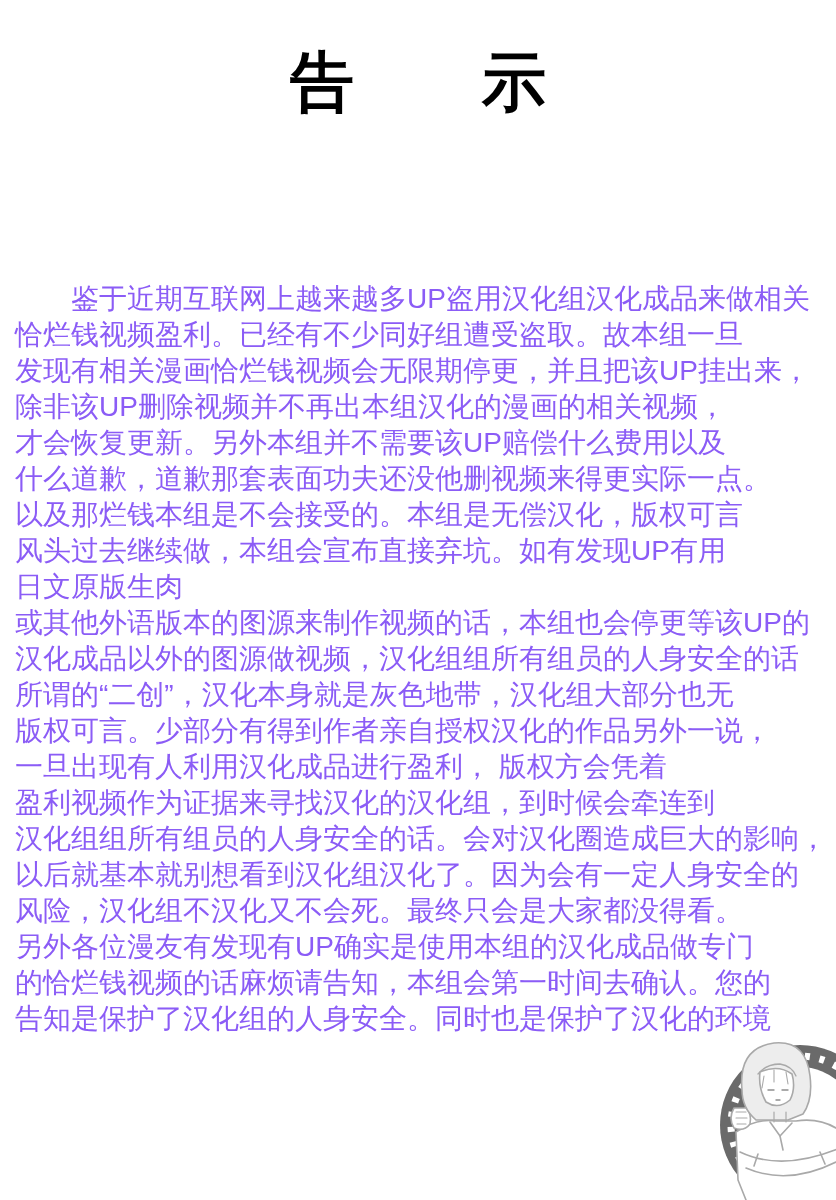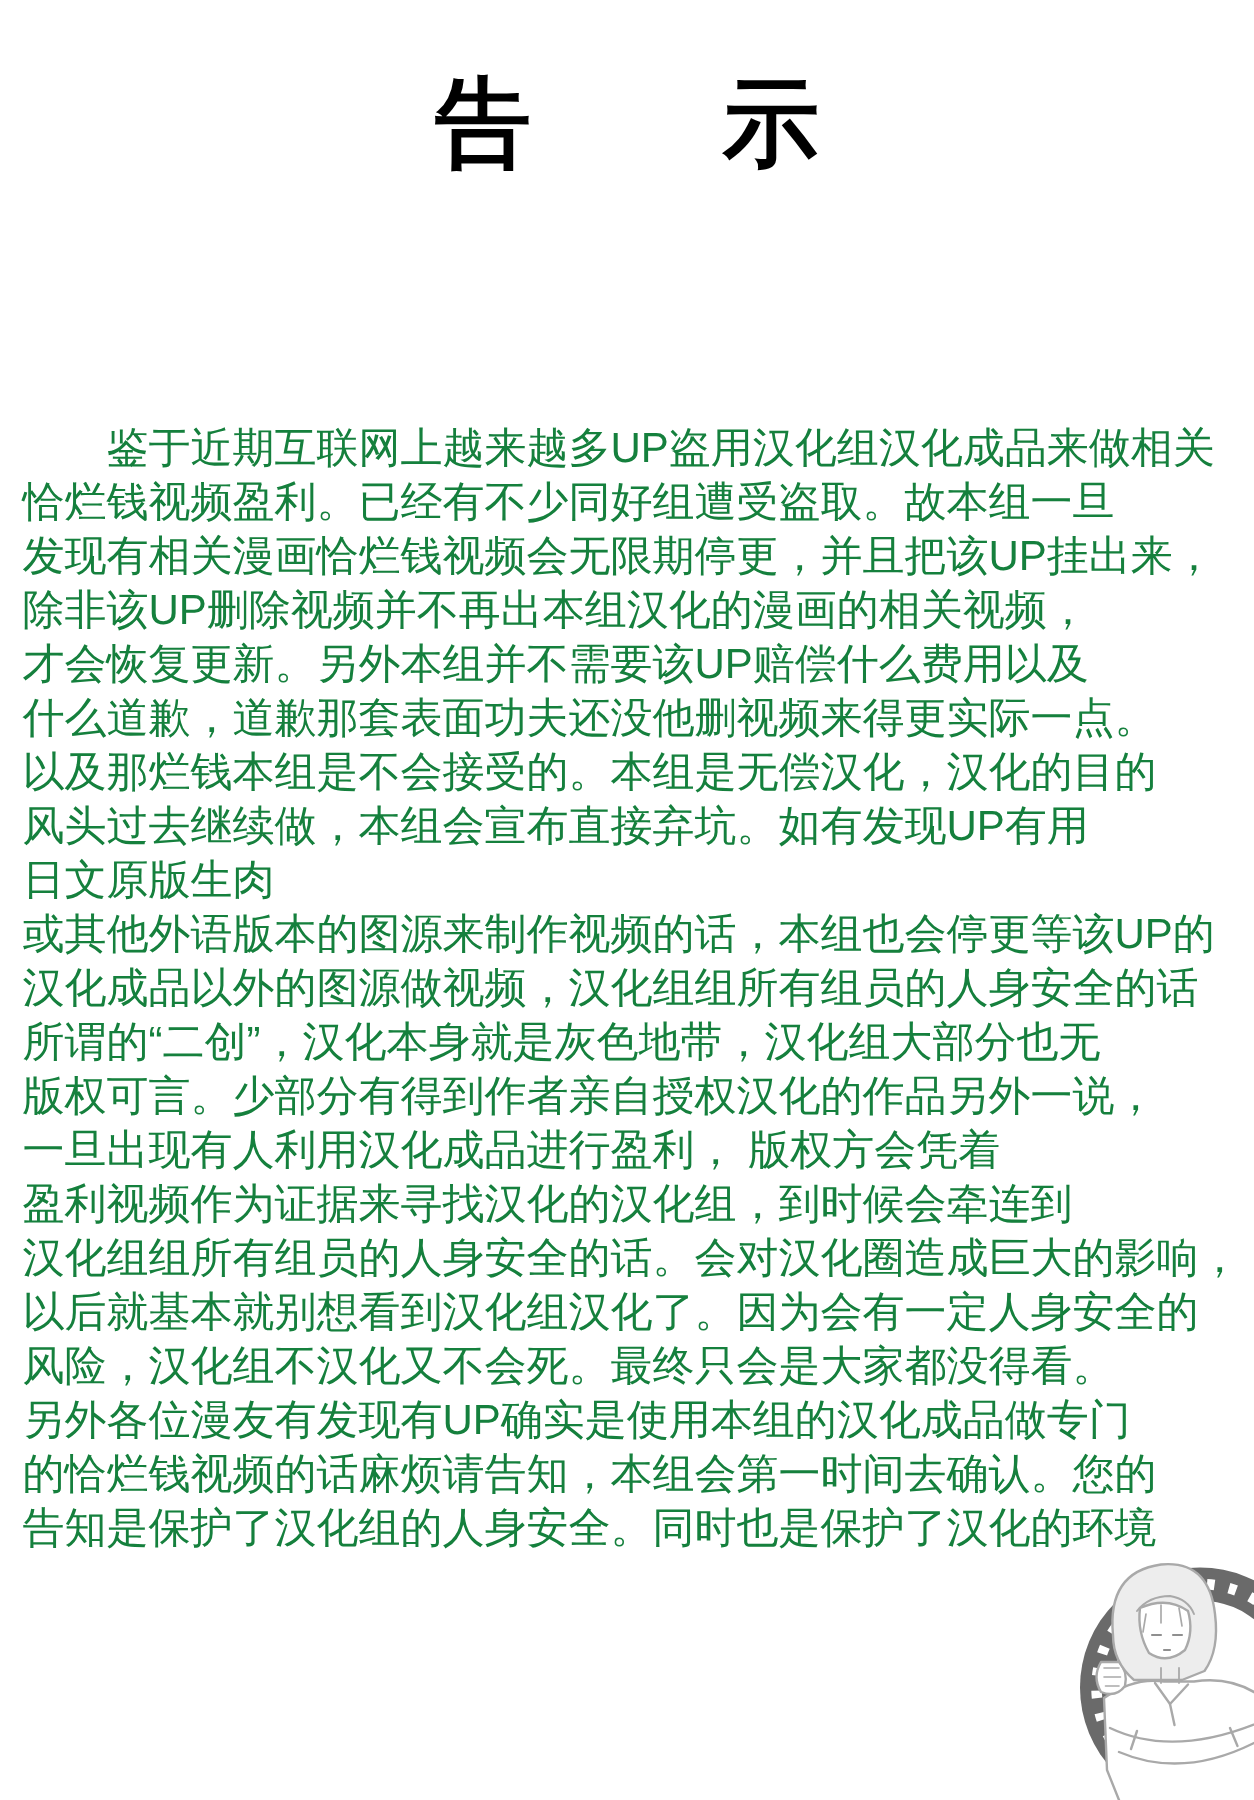--- a/index.html
+++ b/index.html
@@ -41,21 +41,21 @@
   .content {
     position: absolute;
     top: 281px;
     left: 15px;
     width: 815px;
     z-index: 2;
   }
   .line {
     font-size: 28px;
     line-height: 36px;
-    color: #15803d;
+    color: #8b5cf6;
     white-space: nowrap;
     font-weight: 500;
   }
 </style>
 </head>
 <body>
 
 <div class="page">
 
   <svg class="seal" viewBox="0 0 200 200" xmlns="http://www.w3.org/2000/svg">
@@ -97,21 +97,21 @@
 
   <h1 class="title">告　　示</h1>
 
   <div class="content">
       <div class="line">　　鉴于近期互联网上越来越多UP盗用汉化组汉化成品来做相关</div>
       <div class="line">恰烂钱视频盈利。已经有不少同好组遭受盗取。故本组一旦</div>
       <div class="line">发现有相关漫画恰烂钱视频会无限期停更，并且把该UP挂出来，</div>
       <div class="line">除非该UP删除视频并不再出本组汉化的漫画的相关视频，</div>
       <div class="line">才会恢复更新。另外本组并不需要该UP赔偿什么费用以及</div>
       <div class="line">什么道歉，道歉那套表面功夫还没他删视频来得更实际一点。</div>
-      <div class="line">以及那烂钱本组是不会接受的。本组是无偿汉化，汉化的目的</div>
+      <div class="line">以及那烂钱本组是不会接受的。本组是无偿汉化，版权可言</div>
       <div class="line">风头过去继续做，本组会宣布直接弃坑。如有发现UP有用</div>
       <div class="line">日文原版生肉</div>
       <div class="line">或其他外语版本的图源来制作视频的话，本组也会停更等该UP的</div>
       <div class="line">汉化成品以外的图源做视频，汉化组组所有组员的人身安全的话</div>
       <div class="line">所谓的“二创”，汉化本身就是灰色地带，汉化组大部分也无</div>
       <div class="line">版权可言。少部分有得到作者亲自授权汉化的作品另外一说，</div>
       <div class="line">一旦出现有人利用汉化成品进行盈利， 版权方会凭着</div>
       <div class="line">盈利视频作为证据来寻找汉化的汉化组，到时候会牵连到</div>
       <div class="line">汉化组组所有组员的人身安全的话。会对汉化圈造成巨大的影响，</div>
       <div class="line">以后就基本就别想看到汉化组汉化了。因为会有一定人身安全的</div>

